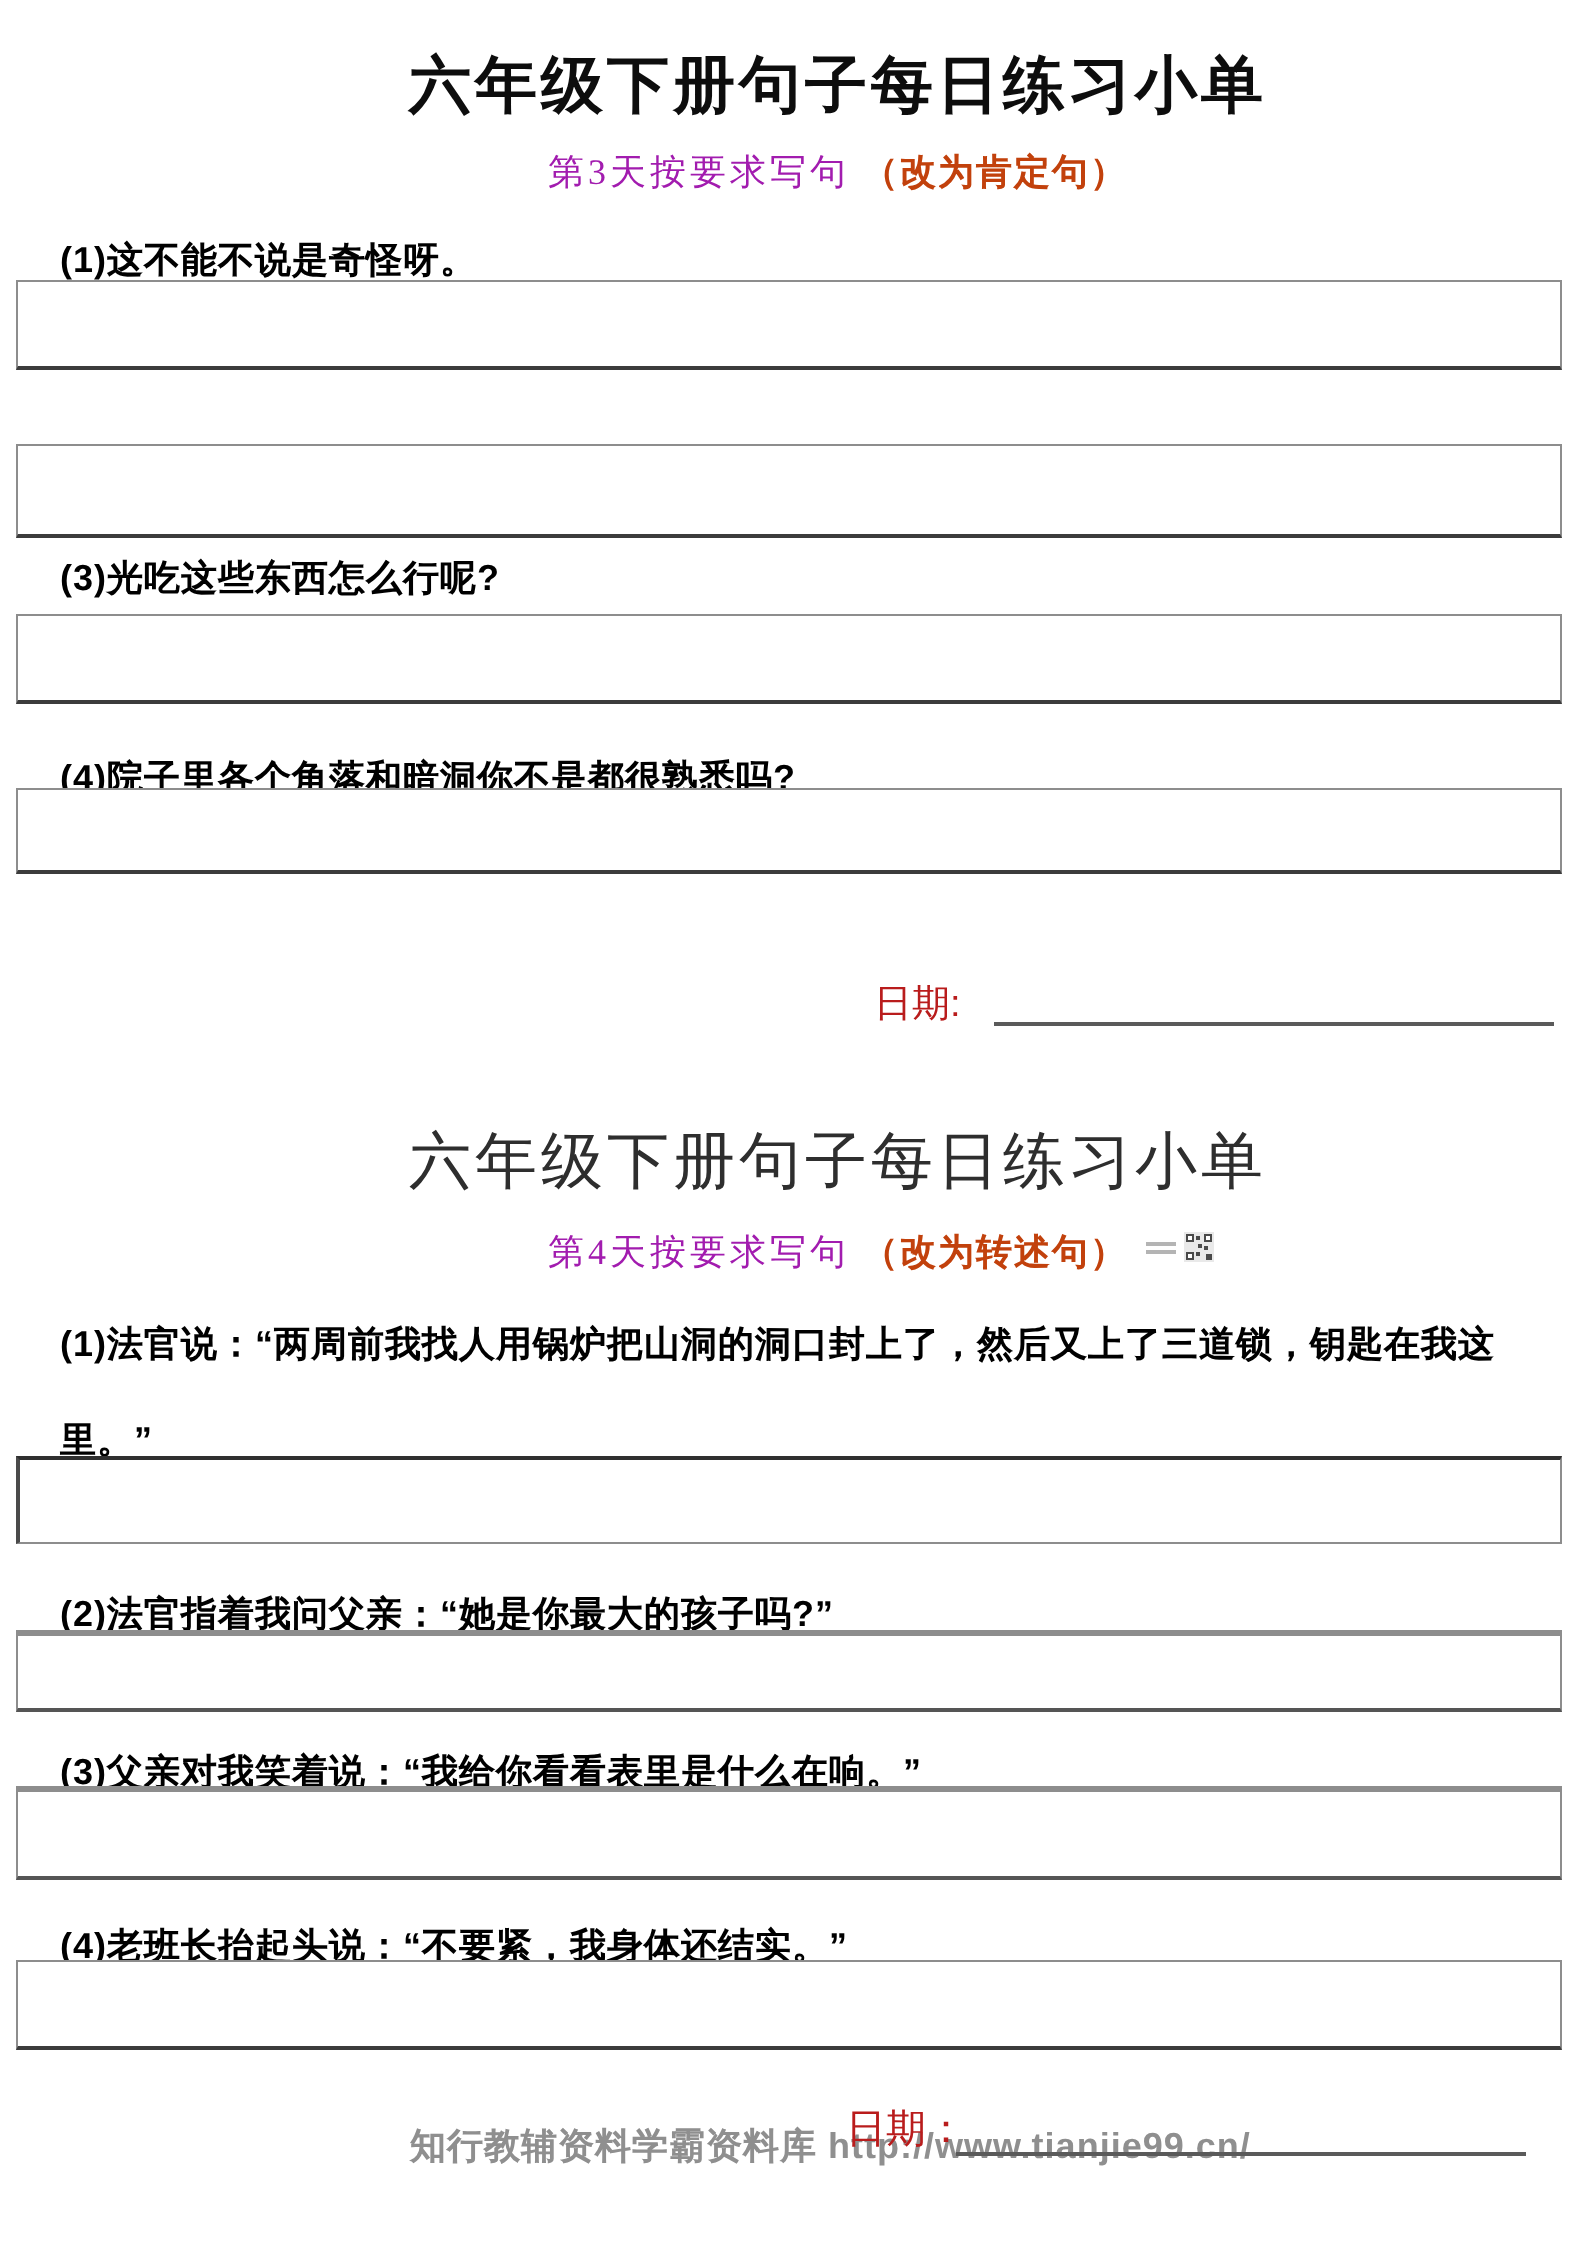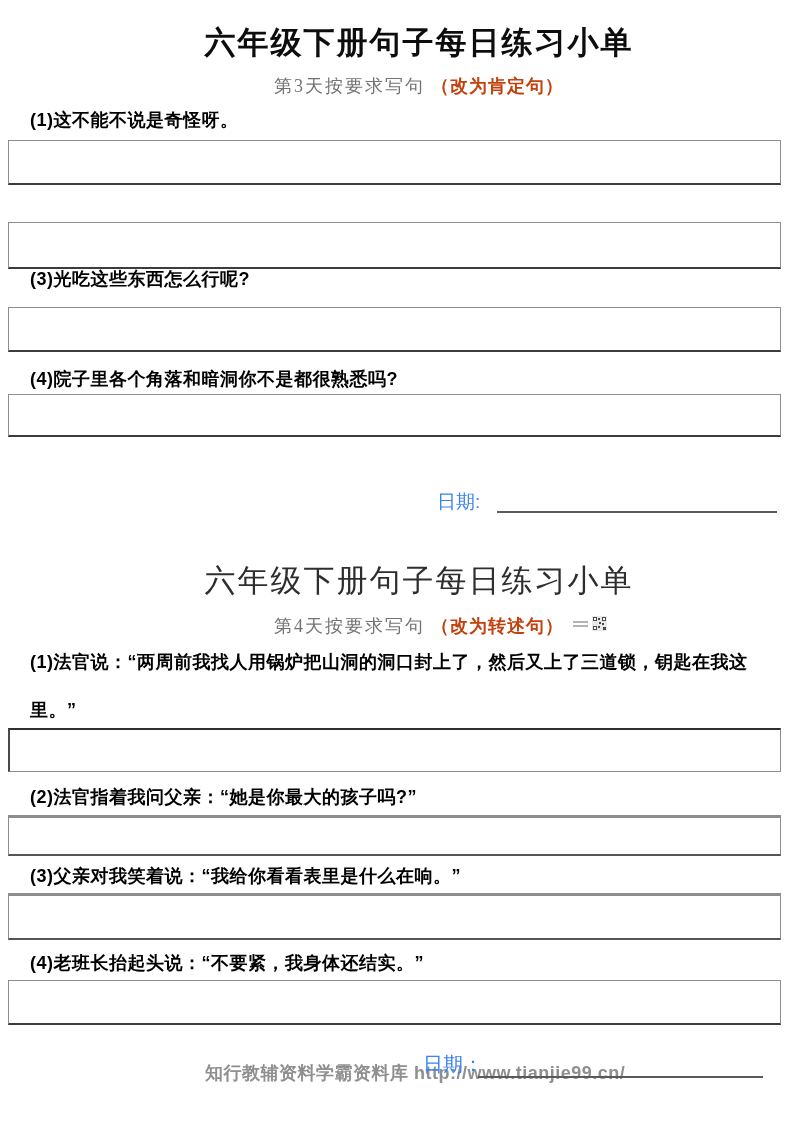--- a/index.html
+++ b/index.html
@@ -19,45 +19,45 @@
     font-size:31px; font-weight:800; letter-spacing:2px;
     color:#0d0d0d;
     font-family:"Liberation Sans", sans-serif;
   }
   .title-light {
     font-size:31px; font-weight:500; letter-spacing:2px;
     color:#2e2e2e;
     font-family:"Liberation Serif", serif;
   }
   .sub-day {
-    font-size:18px; color:#737373; letter-spacing:2px;
+    font-size:18px; color:#a21caf; letter-spacing:2px;
     font-family:"Liberation Serif", serif;
   }
   .sub-type {
     font-size:18px; font-weight:800; color:#c2410c;
     margin-left:6px; letter-spacing:1px;
   }
   .q {
     position:absolute; left:30px;
     font-size:18px; font-weight:700; color:#000;
-    letter-spacing:0.5px; line-height:1.25;
+    letter-spacing:0.5px; line-height:1.25;margin-top:10px;
   }
   .q.wrap { width:748px; line-height:48px; }
   .abox {
     position:absolute; left:8px; width:773px;
     background:#fff;
     border:1px solid #8d8d8d;
     border-bottom:2px solid #3c3c3c;
   }
   .abox.t-dark  { border-top:2px solid #2f2f2f; border-left:2px solid #4a4a4a; border-bottom:1px solid #8d8d8d; }
   .abox.t-gray  { border-top:3px solid #8d8d8d; border-bottom:2px solid #555; }
   .date-label {
     position:absolute;
     font-family:Liberation Sans, sans-serif;
-    font-size:19px; color:#3b82f6; z-index:2;
+    font-size:19px; color:#b91c1c; z-index:2;
   }
   .date-line {
     position:absolute; height:0;
     border-top:2px solid #5a5a5a; z-index:1;
   }
   .watermark {
     position:absolute;
     font-size:18px; color:#8f8f8f; letter-spacing:0.5px;
     font-family:"Liberation Sans", sans-serif;
     white-space:nowrap; z-index:0;font-weight:bold;

